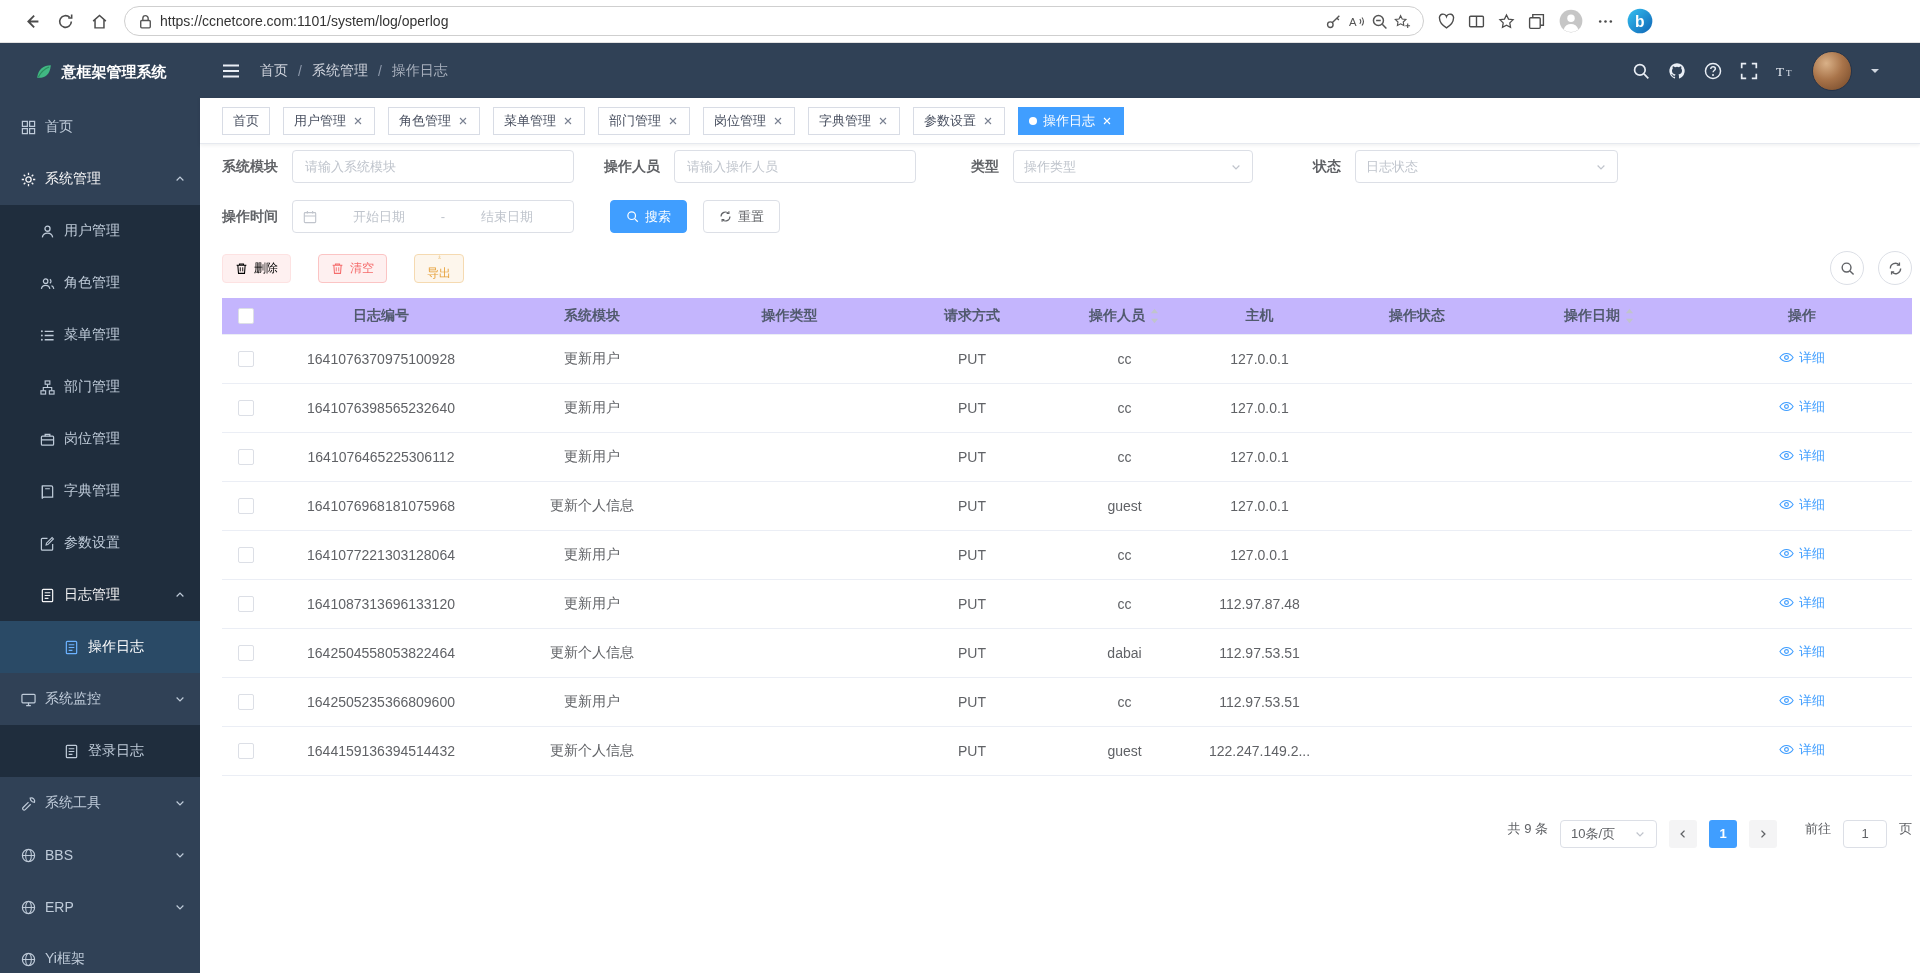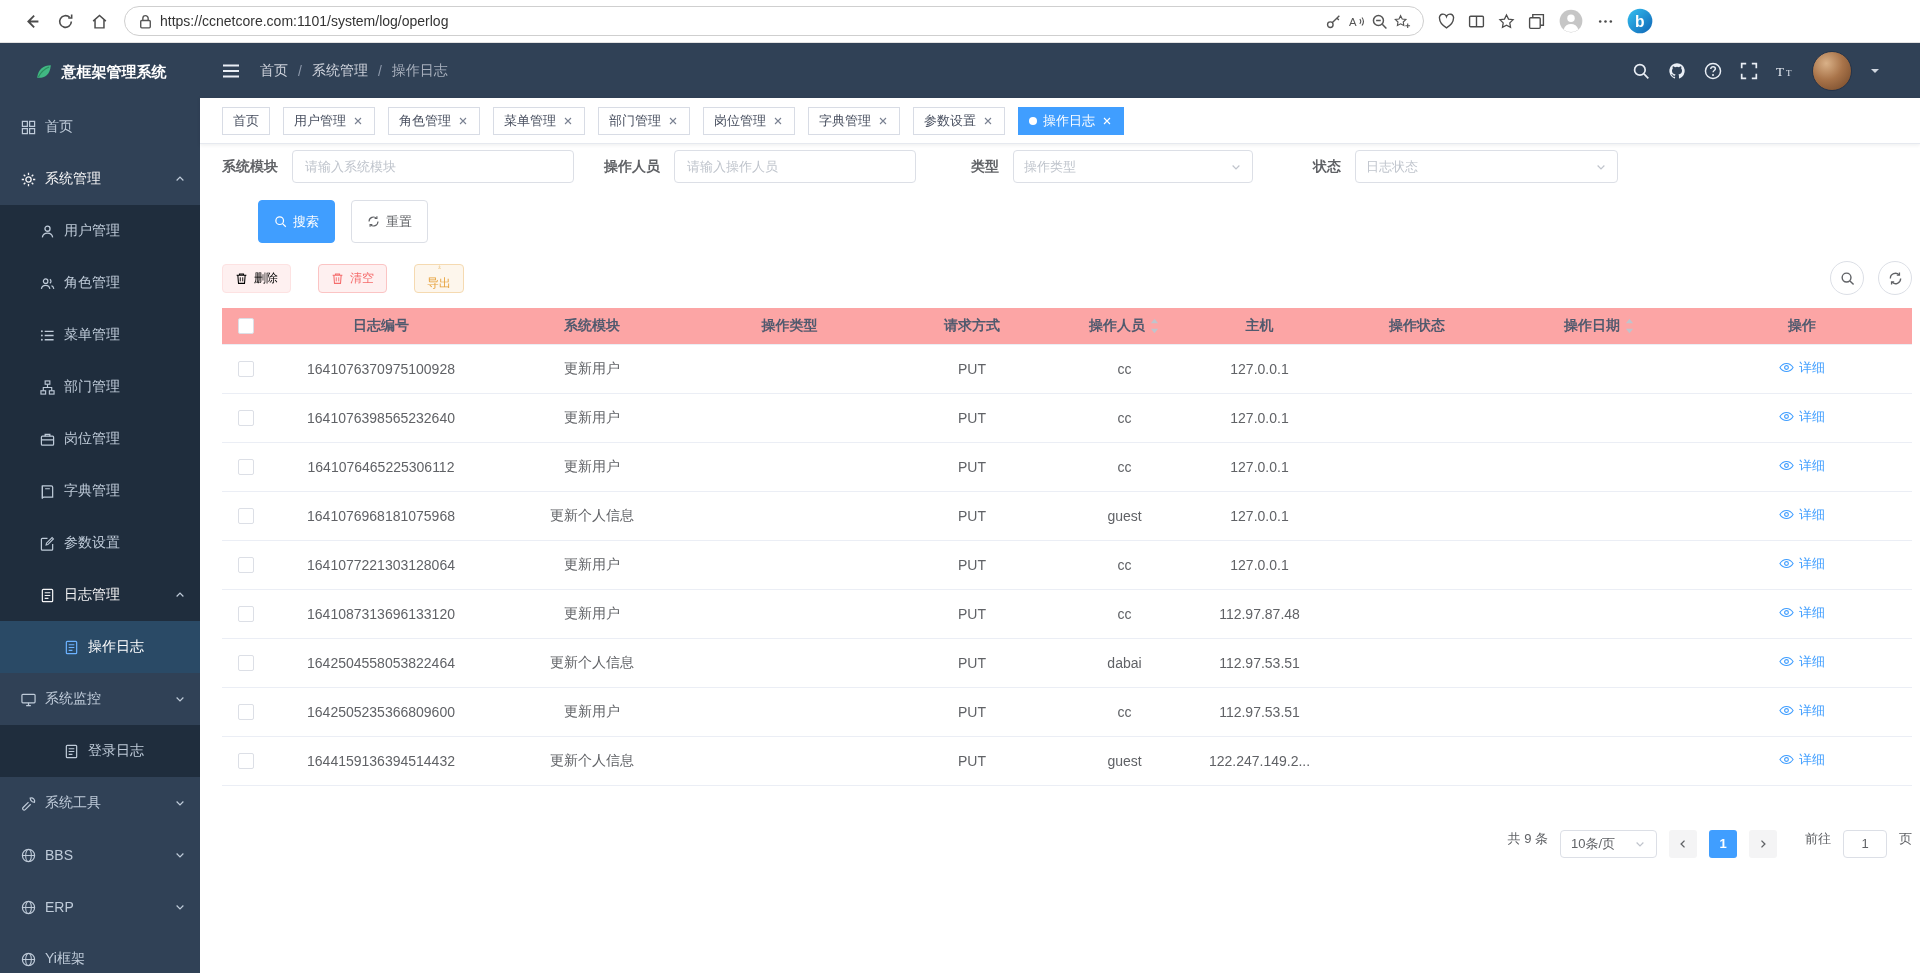--- a/index.html
+++ b/index.html
@@ -76,39 +76,39 @@
   .ml25 { margin-left:25px; } .ml30 { margin-left:30px; } .ml36 { margin-left:36px; } .ml16 { margin-left:16px; }
   .select { height:33px; border:1px solid #dcdfe6; border-radius:4px; display:flex;
     align-items:center; padding:0 10px; cursor:pointer; background:#fff; }
   .select .ph { flex:1; font-size:13px; color:#bfc4cc; }
   .select .chev { width:12px; height:12px; color:#c0c4cc; }
   .daterange { height:33px; border:1px solid #dcdfe6; border-radius:4px; display:flex;
     align-items:center; padding:0 10px; gap:6px; cursor:pointer; background:#fff; }
   .daterange .cal { width:14px; height:14px; color:#c0c4cc; flex-shrink:0; }
   .daterange .ph { font-size:13px; color:#bfc4cc; text-align:center; }
   .daterange .f1 { flex:1; }
-  .btn { height:43px; border-radius:4px; font-size:13px; display:inline-flex; align-items:center;
+  .btn { height:33px; border-radius:4px; font-size:13px; display:inline-flex; align-items:center;
     gap:6px; padding:0 15px; cursor:pointer; border:1px solid #dcdfe6; background:#fff;
     color:#606266; font-family:inherit; white-space:nowrap; }
   .btn svg { width:13px; height:13px; }
   .btn.primary { background:#409eff; border-color:#409eff; color:#fff; }
   .btn.sm { height:29px; padding:0 12px; font-size:12px; }
   .btn.danger { background:#fef0f0; border-color:#fbc4c4; color:#f56c6c; }
   .btn.danger.disabled { border-color:#fde2e2; color:#000000; cursor:not-allowed;align-items:center; }
   .btn.warning { background:#fdf6ec; border-color:#f5dab1; color:#e6a23c;flex-direction:column; }
   .actions { display:flex; align-items:center; gap:27px; margin:18px 0 13px; }
   .actions .spacer { flex:1; }
   .circ { width:34px; height:34px; border:1px solid #dcdfe6; border-radius:50%; display:flex;
     align-items:center; justify-content:center; cursor:pointer; color:#606266; }
   .circ svg { width:15px; height:15px; }
   .actions .circ + .circ { margin-left:-13px; }
 
   
   table.grid { border-collapse:collapse; table-layout:fixed; width:1690px; font-size:14px; color:#606266; }
-  table.grid th { height:36px; background:#fca5a5; color:#515a6e; font-weight:bold;
+  table.grid th { height:36px; background:#c4b5fd; color:#515a6e; font-weight:bold;
     font-size:14px; text-align:center; border-bottom:1px solid #ebeef5; white-space:nowrap; }
   table.grid td { height:49px; text-align:center; border-bottom:1px solid #ebeef5; white-space:nowrap;
     overflow:hidden; text-overflow:ellipsis; }
   .cb { width:16px; height:16px; border:1px solid #dcdfe6; border-radius:2px; background:#fff;
     display:inline-block; vertical-align:middle; cursor:pointer; }
   .sort-ic { display:inline-block; width:11px; height:18px; vertical-align:middle; margin-left:4px; }
   .link { color:#409eff; font-size:13px; display:inline-flex; align-items:center; gap:5px;
     cursor:pointer; }
   .link svg { width:15px; height:15px; }
 
@@ -627,20 +627,31 @@
           <div class="select w263">
             <span class="ph">日志状态</span>
             <svg class="chev">
                 <use href="#i-chev-d"></use>
               </svg>
           </div>
         </div>
       </div>
 
       <div class="frow">
+        <div class="fitem" style="margin-right:0">
+          <span class="flabel">操作时间</span>
+          <div class="daterange w237">
+            <svg class="cal">
+                <use href="#i-calendar"></use>
+              </svg>
+            <span class="ph f1">开始日期</span>
+            <span class="ph">-</span>
+            <span class="ph f1">结束日期</span>
+          </div>
+        </div>
         <button class="btn primary ml36">
           <svg>
               <use href="#i-search"></use>
             </svg>
           <span>搜索</span>
         </button>
         <button class="btn ml16">
           <svg>
               <use href="#i-refresh2"></use>
             </svg>

